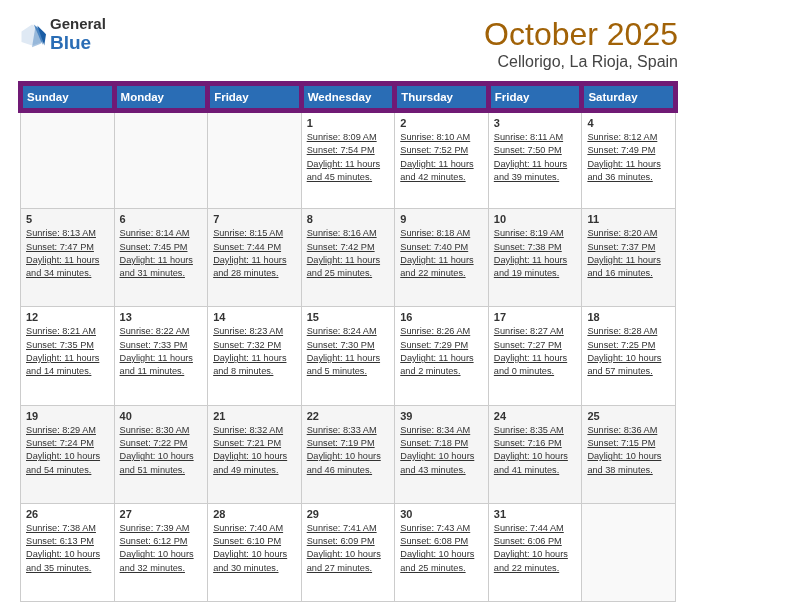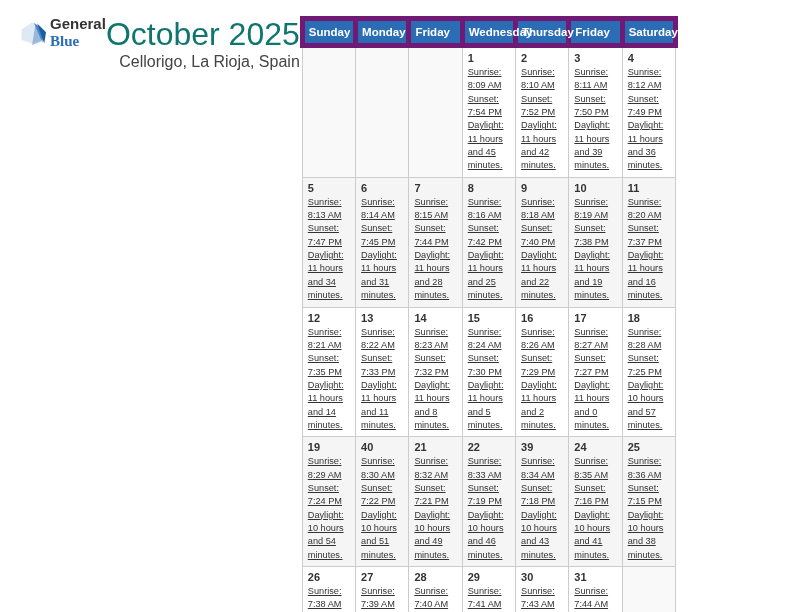--- a/index.html
+++ b/index.html
@@ -8,21 +8,21 @@
       height: 612px;
       font-family: Arial, Helvetica, sans-serif;
       background: #fff;
       overflow: hidden;
     }
     .page {
       width: 696px;
       height: 612px;
       padding: 16px 18px 10px 18px;
       display: flex;
-      flex-direction: row;
+      flex-direction: column;
     }
     .header {
       display: flex;
       justify-content: space-between;
       align-items: flex-start;
       margin-bottom: 10px;
     }
     .logo {
       display: flex;
       align-items: center;
@@ -32,36 +32,35 @@
       display: flex;
       flex-direction: column;
       line-height: 1.1;
     }
     .logo-general {
       font-size: 15px;
       font-weight: bold;
       color: #333;
     }
     .logo-blue {
-      font-size: 15px;
+      font-size: 19px;
       font-weight: bold;
       color: #2a6db5;
-      font-family: Liberation Serif, serif;
     }
     .logo-icon {
       width: 28px;
       height: 28px;
     }
     .title-block {
       text-align: right;
     }
     .month-title {
       font-size: 32px;
       font-weight: normal;
-      color: #0f766e;
+      color: #a16207;
     }
     .location {
       font-size: 16px;
       color: #444;
     }
     .calendar {
       flex: 1;
       border: 1px solid #ccc;
       border-collapse: collapse;
       width: 100%;

